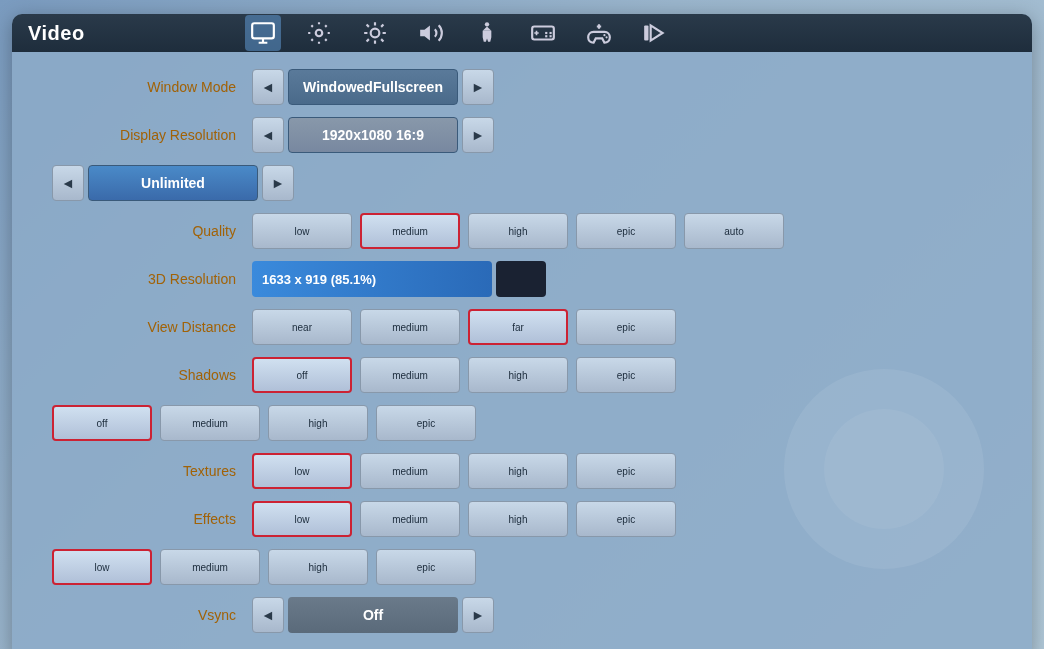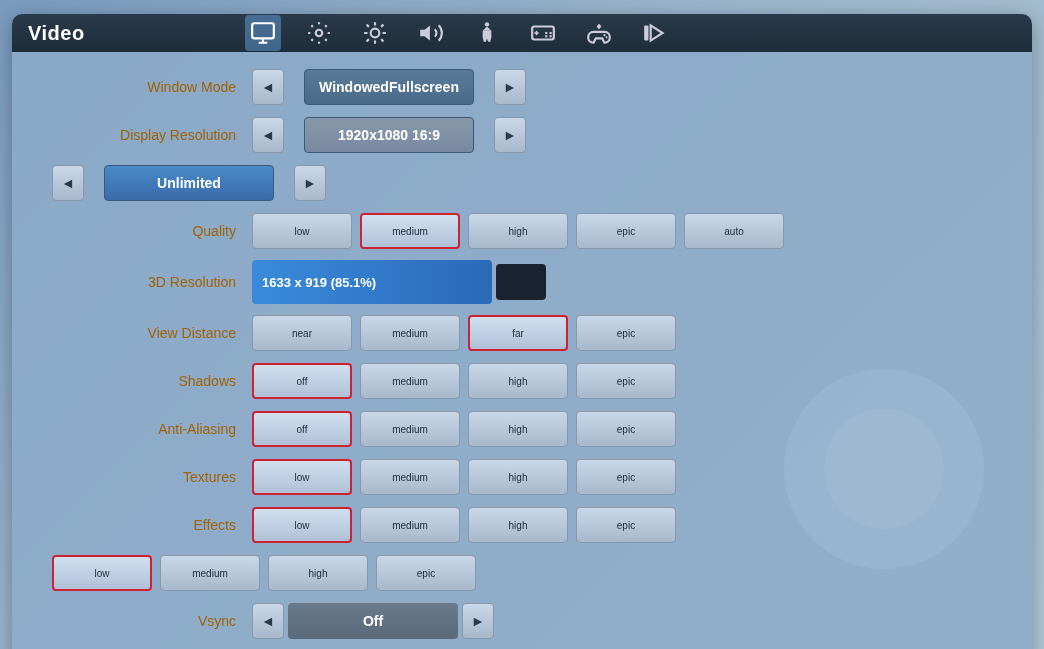--- a/index.html
+++ b/index.html
@@ -127,21 +127,21 @@
       height: 36px;
       background: linear-gradient(to bottom, #5a7a9a, #4a6a8a);
       border: 1px solid #3a5a7a;
       border-radius: 4px;
       display: flex;
       align-items: center;
       justify-content: center;
       color: white;
       font-size: 14px;
       font-weight: bold;
-      margin: 0 20px;
+      margin: 0 4px;
     }
     .value-display.light {
       background: linear-gradient(to bottom, #8898aa, #7888a0);
     }
     .value-display.highlighted {
       background: linear-gradient(to bottom, #4a8ac8, #3a6aaa);
     }
 
     
     .option-btn {
@@ -164,21 +164,21 @@
     }
 
     
     .resolution-bar-container {
       display: flex;
       align-items: center;
       gap: 4px;
     }
     .resolution-bar {
       width: 240px;
-      height: 44px;
+      height: 36px;
       background: linear-gradient(to right, #3a8adc, #2a6ab8);
       border-radius: 4px;
       display: flex;
       align-items: center;
       padding-left: 10px;
       color: white;
       font-size: 13px;
       font-weight: bold;
     }
     .resolution-dark {
@@ -349,21 +349,20 @@
 
     <div class="settings-row">
       <div class="row-label">Shadows</div>
       <button class="option-btn selected">off</button>
       <button class="option-btn">medium</button>
       <button class="option-btn">high</button>
       <button class="option-btn">epic</button>
     </div>
 
     <div class="settings-row">
-      <div class="row-label">Anti-Aliasing</div>
       <button class="option-btn selected">off</button>
       <button class="option-btn">medium</button>
       <button class="option-btn">high</button>
       <button class="option-btn">epic</button>
     </div>
 
     <div class="settings-row">
       <div class="row-label">Textures</div>
       <button class="option-btn selected">low</button>
       <button class="option-btn">medium</button>

